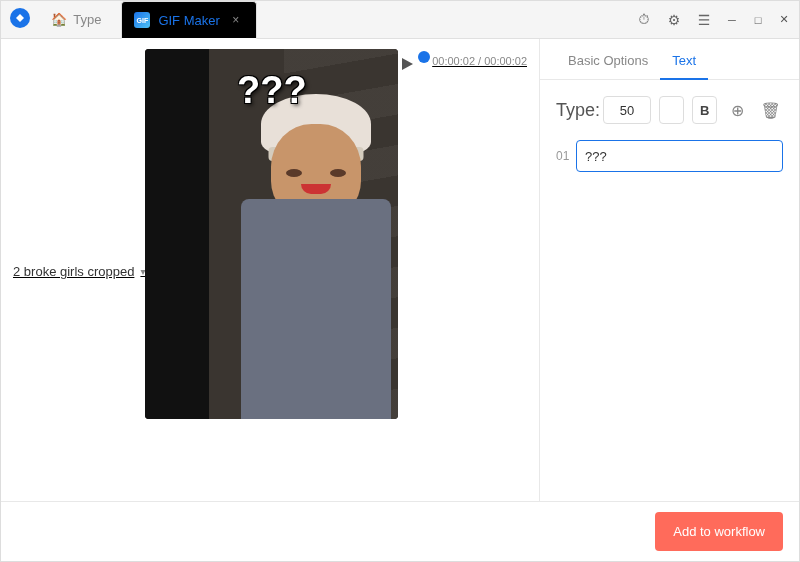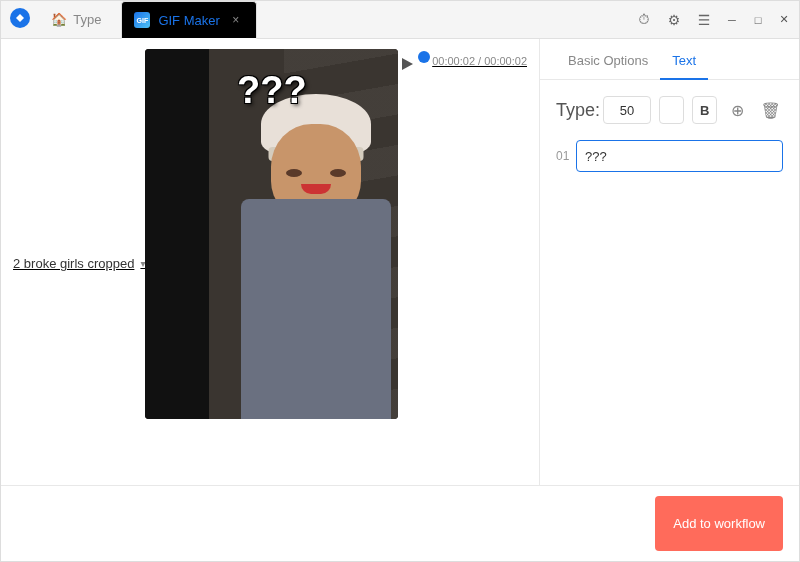--- a/index.html
+++ b/index.html
@@ -454,21 +454,21 @@
     .footer {
       display: flex;
       justify-content: flex-end;
       align-items: center;
       padding: 10px 16px;
       border-top: 1px solid #e8e8e8;
       gap: 10px;
       flex-shrink: 0;
     }
     .btn-workflow {
-      padding: 20px 18px;
+      padding: 12px 18px;
       background: #ff6b5b;
       color: white;
       border: none;
       border-radius: 4px;
       font-size: 13px;
       cursor: pointer;
       font-weight: 500;
     }
     .btn-start {
       padding: 8px 24px;

